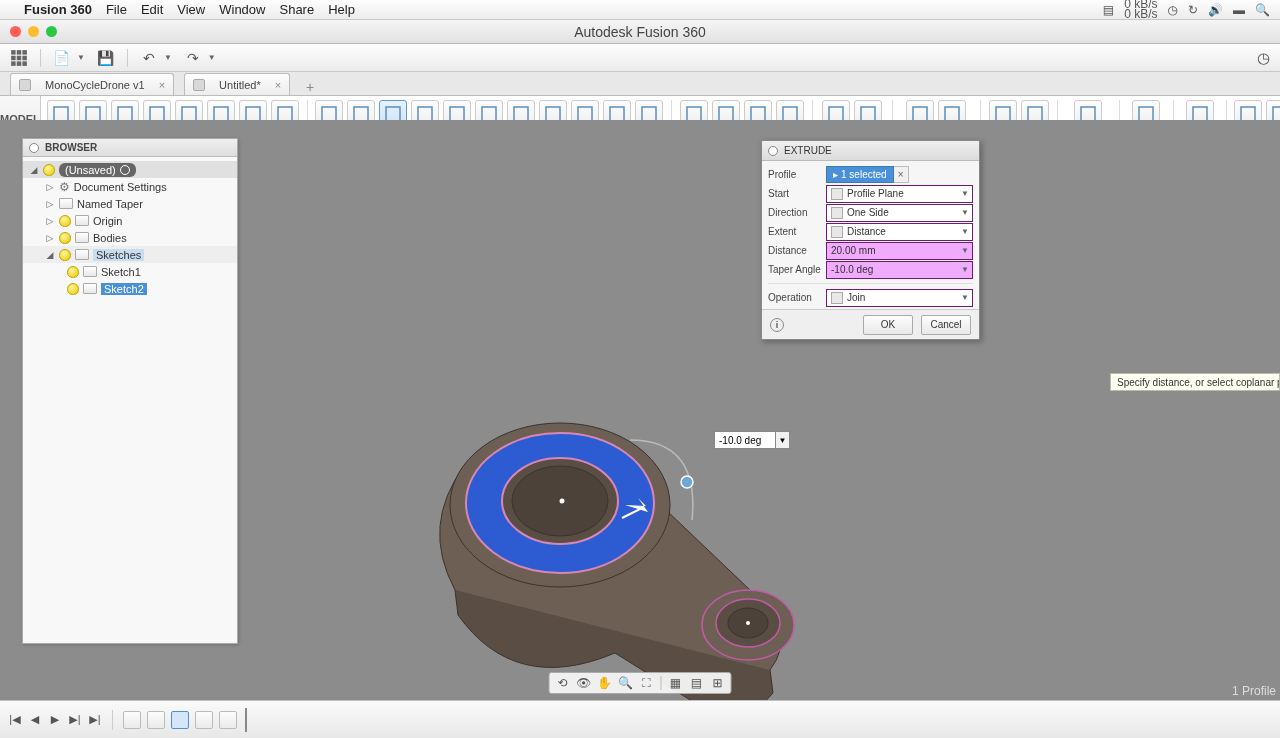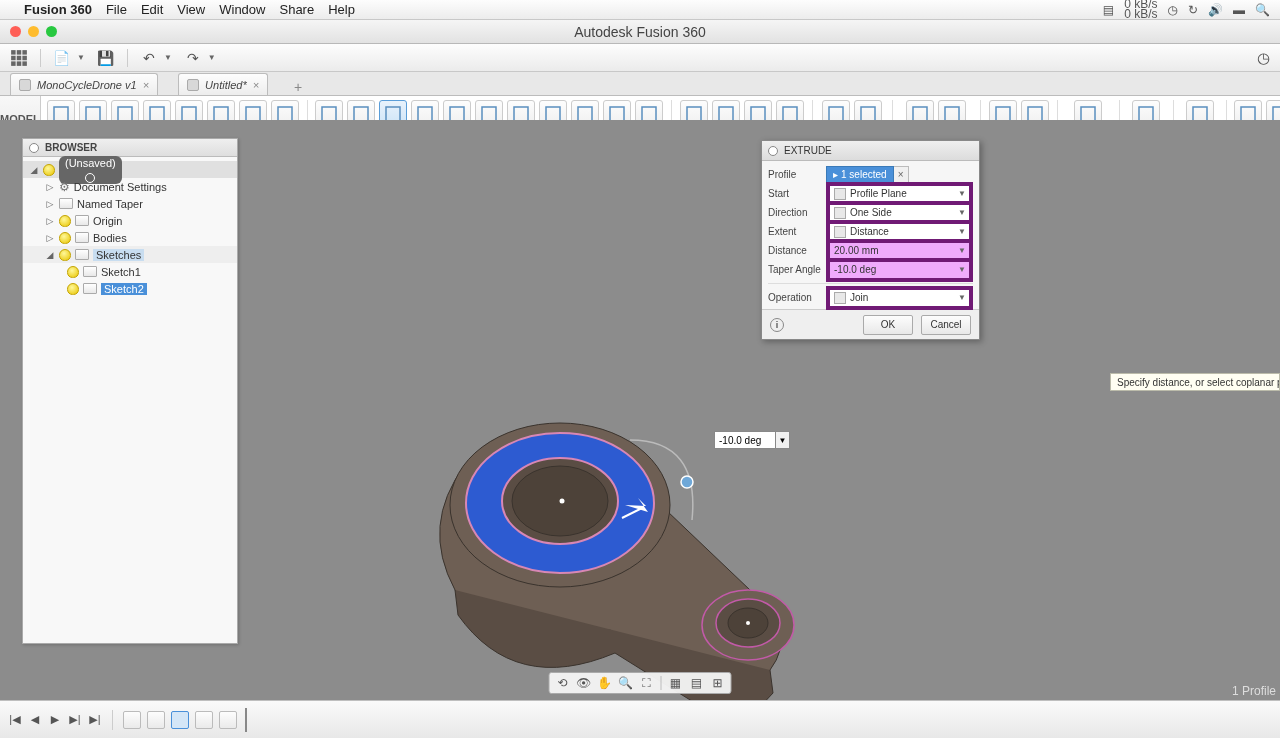--- a/index.html
+++ b/index.html
@@ -20,21 +20,21 @@
 .titlebar .title { position:absolute; left:50%; transform:translateX(-50%); font-size:14px; color:#444; }
 
 
 .app-toolbar { height: 28px; background: linear-gradient(#fdfdfd,#ebebeb); border-bottom:1px solid #c8c8c8; display:flex; align-items:center; padding:0 10px; gap:12px; }
 .app-toolbar .icon-slot { width:18px; height:18px; display:flex; align-items:center; justify-content:center; color:#555; font-size:14px;}
 .app-toolbar .dropdown-caret { font-size:8px; color:#666; margin-left:-6px;}
 .app-toolbar .clock { margin-left:auto; color:#555; font-size:15px;}
 
 
 .doc-tabs { height: 24px; background:#e8e8e8; border-bottom:1px solid #bcbcbc; display:flex; align-items:flex-end; padding-left:10px;}
-.doc-tab { height:22px; background:linear-gradient(#fdfdfd,#ededed); border:1px solid #bcbcbc; border-bottom:none; border-radius:3px 3px 0 0; padding:0 8px; display:flex; align-items:center; gap:6px; font-size:11px; color:#444; margin-right:20px;font-style:italic;}
+.doc-tab { height:22px; background:linear-gradient(#fdfdfd,#ededed); border:1px solid #bcbcbc; border-bottom:none; border-radius:3px 3px 0 0; padding:0 8px; display:flex; align-items:center; gap:14px; font-size:11px; color:#444; margin-right:10px;}
 .doc-tab .close { color:#888; font-size:11px; }
 .doc-tab .tabicon { width:12px; height:12px; background:#d8d8d8; border:1px solid #aaa; border-radius:2px;}
 .new-tab { width:20px; text-align:center; color:#888; font-size:14px;}
 
 
 .ribbon-wrap { background:#fff; border-bottom:1px solid #c5c5c5; display:flex; }
 .model-btn { width:80px; display:flex; align-items:center; justify-content:center; background:linear-gradient(#f8f8f8,#e6e6e6); border-right:1px solid #ccc; }
 .model-btn span { font-size:11px; font-weight:600; color:#555;}
 .ribbon { flex:1; display:flex; }
 .ribbon-group { display:flex; flex-direction:column; align-items:center; padding:4px 6px 2px; }
@@ -55,33 +55,33 @@
 .tree { padding:4px 0 6px; }
 .tree-row { display:flex; align-items:center; height:17px; padding-left:6px; gap:4px; font-size:11px; color:#333;}
 .tree-row .tw { width:10px; text-align:center; color:#666; font-size:9px;}
 .tree-row .bulb { width:12px; height:12px; background:radial-gradient(circle at 40% 35%, #fff89a, #e8c400); border-radius:50% 50% 45% 45%; border:1px solid #c4a400;}
 .tree-row .folder { width:14px; height:11px; background:linear-gradient(#fff,#e8e8e8); border:1px solid #aaa; border-radius:1px; position:relative;}
 .tree-row .gear { color:#777; font-size:12px;}
 .tree-row.sel { background:#eee; }
 .tree-row.sel .label{ background:#c8ddf0; padding:0 3px;}
 .tree-row.hl .label{ background:#4a90d9; color:#fff; padding:0 3px;}
 .root-row { background:#e0e0e0; }
-.root-row .label { background:#666; color:#fff; padding:1px 6px; border-radius:6px; display:flex; align-items:center; gap:4px;flex-direction:column;}
+.root-row .label { background:#666; color:#fff; padding:1px 6px; border-radius:6px; display:flex; align-items:center; gap:4px;}
 .root-row .radio{ width:10px;height:10px;border:1px solid #fff;border-radius:50%;}
 .indent1{padding-left:22px;} .indent2{padding-left:44px;}
 .browser-fill { height: 340px; }
 
 
 .dialog { position:absolute; left:761px; top:140px; width:219px; background:#f6f6f6; border:1px solid #888; box-shadow:2px 2px 6px rgba(0,0,0,0.3); }
 .dialog-head { height:20px; background:linear-gradient(#efefef,#dcdcdc); border-bottom:1px solid #bbb; display:flex; align-items:center; padding:0 6px; gap:6px; font-size:10px; color:#333;}
 .dialog-head .dot{width:10px;height:10px;border:1px solid #888;border-radius:50%;background:#fff;}
 .dialog-body { padding:4px 6px 2px; }
 .drow { display:flex; align-items:center; height:19px; margin-bottom:0; }
 .drow .lbl { width:58px; font-size:10px; color:#444;}
-.drow .val { flex:1; height:17px; border:4px solid #701a75; background:#fff; display:flex; align-items:center; padding:8px 4px; font-size:10px; color:#333; position:relative;}
+.drow .val { flex:1; height:17px; border:1px solid #701a75; background:#fff; display:flex; align-items:center; padding:8px 4px; font-size:10px; color:#333; position:relative;}
 .drow .val.input { background:#f0abfc;text-align:right; }
 .drow .val .caret{ position:absolute; right:3px; font-size:8px; color:#666;}
 .drow .val .mini-icon{ width:12px;height:12px; margin-right:4px; background:#e8e8e8; border:1px solid #aaa;}
 .drow .sel-badge { background:#4a90d9; color:#fff; padding:0 6px; height:17px; display:flex; align-items:center; font-size:10px; border:1px solid #3a7ab8; gap:3px;}
 .drow .sel-x { width:15px;height:17px;border:1px solid #bbb;border-left:none;background:#f0f0f0;display:flex;align-items:center;justify-content:center;font-size:10px;color:#666;}
 .dialog-sep{height:1px;background:#ddd;margin:4px 0;}
 .dialog-foot{ height:30px; border-top:1px solid #ccc; background:#efefef; display:flex; align-items:center; padding:0 8px; gap:8px;}
 .dialog-foot .info{ width:14px;height:14px;border:1px solid #888;border-radius:50%;display:flex;align-items:center;justify-content:center;font-size:9px;font-weight:700;color:#555;}
 .dialog-foot .spacer{flex:1;}
 .dbtn{ min-width:50px; height:20px; border:1px solid #aaa; background:linear-gradient(#fdfdfd,#e8e8e8); border-radius:2px; font-size:10px; color:#333; display:flex;align-items:center;justify-content:center;}

